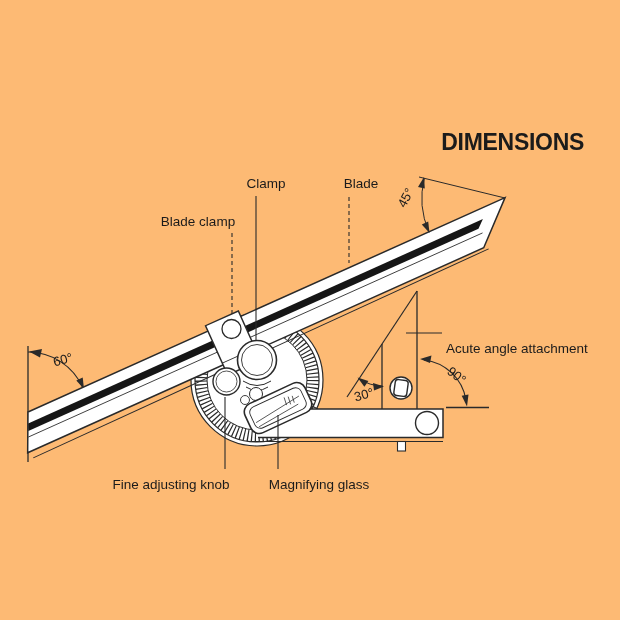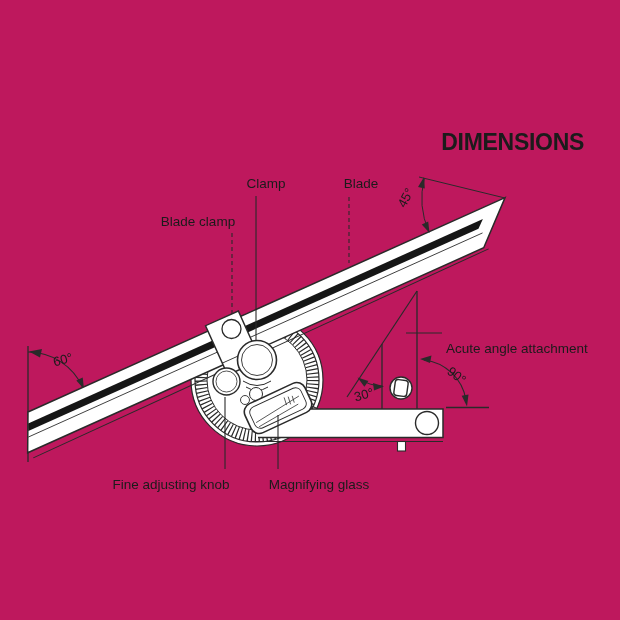--- a/index.html
+++ b/index.html
@@ -1,17 +1,17 @@
 <!DOCTYPE html>
 <html><head>
 <meta charset="utf-8">
 <style>
   html,body{margin:0;padding:0;background:#ffffff;}
   #canvas{
-    position:relative;width:620px;height:620px;background:#be185d;
+    position:relative;width:620px;height:620px;background:#fdba74;
     font-family:"Liberation Sans", sans-serif;overflow:hidden;
   }
   svg text{font-family:"Liberation Sans", sans-serif;fill:#1b1b1b;}
   .lbl{font-size:13.5px;}
   .ang{font-size:13px;}
   .title{font-size:23px;font-weight:bold;letter-spacing:-0.3px;}
   .ln{stroke:#2a2a2a;fill:none;}
   .fw{fill:#ffffff;stroke:#2a2a2a;}
   .ah{fill:#2a2a2a;stroke:none;}
 </style>

